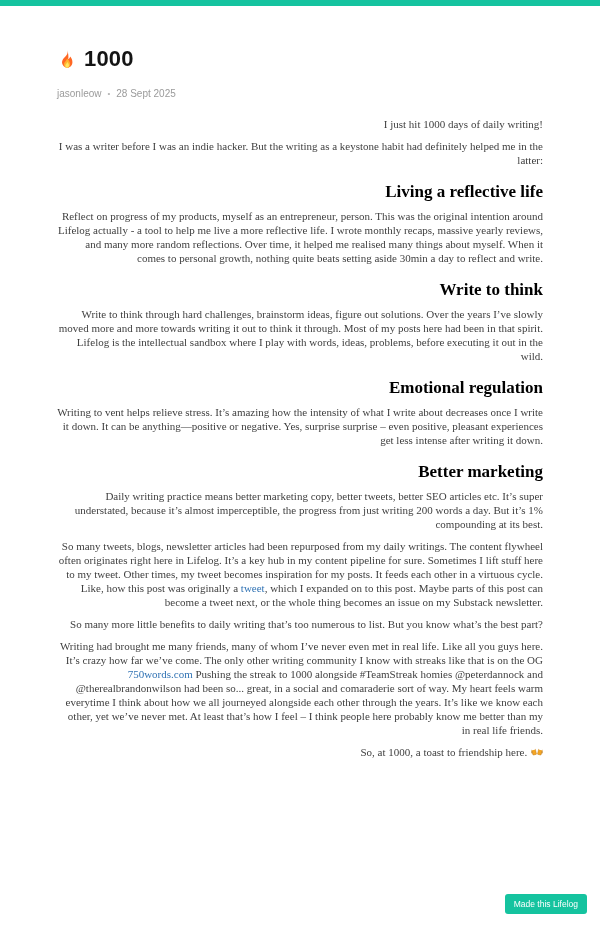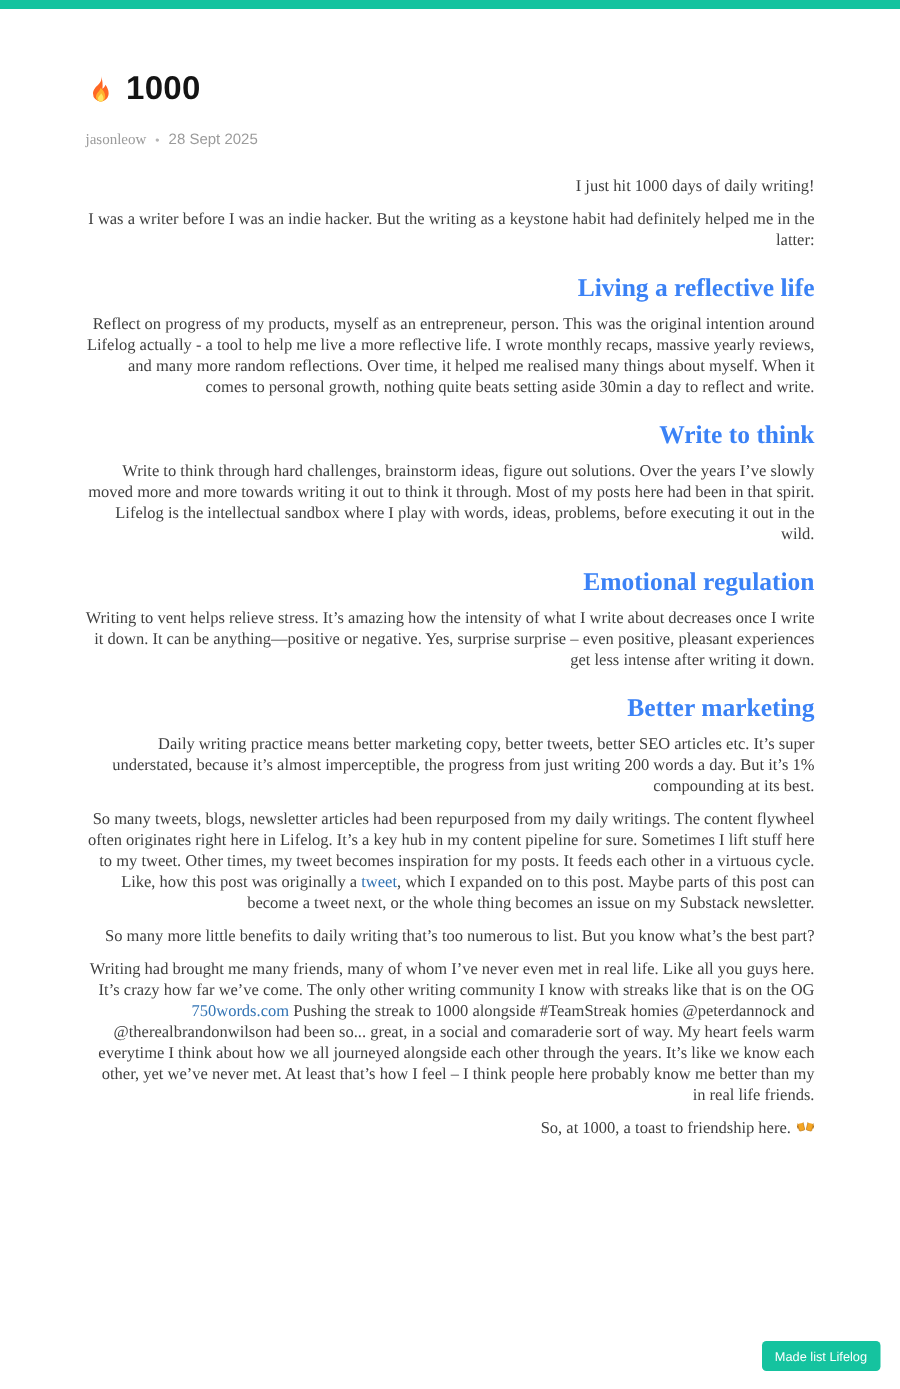--- a/index.html
+++ b/index.html
@@ -34,36 +34,36 @@
   }
   .flame { display: inline-flex; align-items: center; }
   .meta {
     display: flex;
     align-items: center;
     gap: 6px;
     font-size: 10px;
     color: #9b9b9b;
     margin: 0 0 18px 0;
   }
-  .meta .author { color: #9b9b9b; text-decoration: none; cursor: pointer; font-family: Liberation Serif, serif; }
+  .meta .author { color: #9b9b9b; text-decoration: none; cursor: pointer; }
   .meta .sep { font-size: 8px; color: #b5b5b5; }
   article {
     font-family: "Liberation Serif", "DejaVu Serif", serif;
     font-size: 11px;
     line-height: 14px;
     color: #3f3f3f;
     text-align: right;
   }
   article p { margin: 0 0 8px 0; }
   article h2 {
     font-family: "Liberation Serif", "DejaVu Serif", serif;
     font-size: 17px;
     line-height: 21px;
     font-weight: 700;
-    color: #3b82f6;
+    color: #000000;
     margin: 14px 0 7px 0;
   }
   article a.link {
     color: var(--link, #3173b4);
     text-decoration: none;
     cursor: pointer;
   }
   .emoji {
     display: inline-flex;
     vertical-align: -1px;
@@ -132,13 +132,13 @@
             <g transform="rotate(14 15 9)">
               <rect x="11.8" y="4.5" width="6.2" height="9.5" rx="1" fill="#f5a623" stroke="#b87312" stroke-width="0.7"></rect>
               <rect x="11.5" y="2.6" width="6.8" height="3.2" rx="1.4" fill="#ffffff"></rect>
               <rect x="18" y="7" width="1.4" height="4" rx="0.7" fill="#b87312"></rect>
             </g>
           </svg>
         </span></p>
     </article>
 </main>
 
-<a class="badge">Made list Lifelog</a>
+<a class="badge">Made this Lifelog</a>
 
 </body></html>

